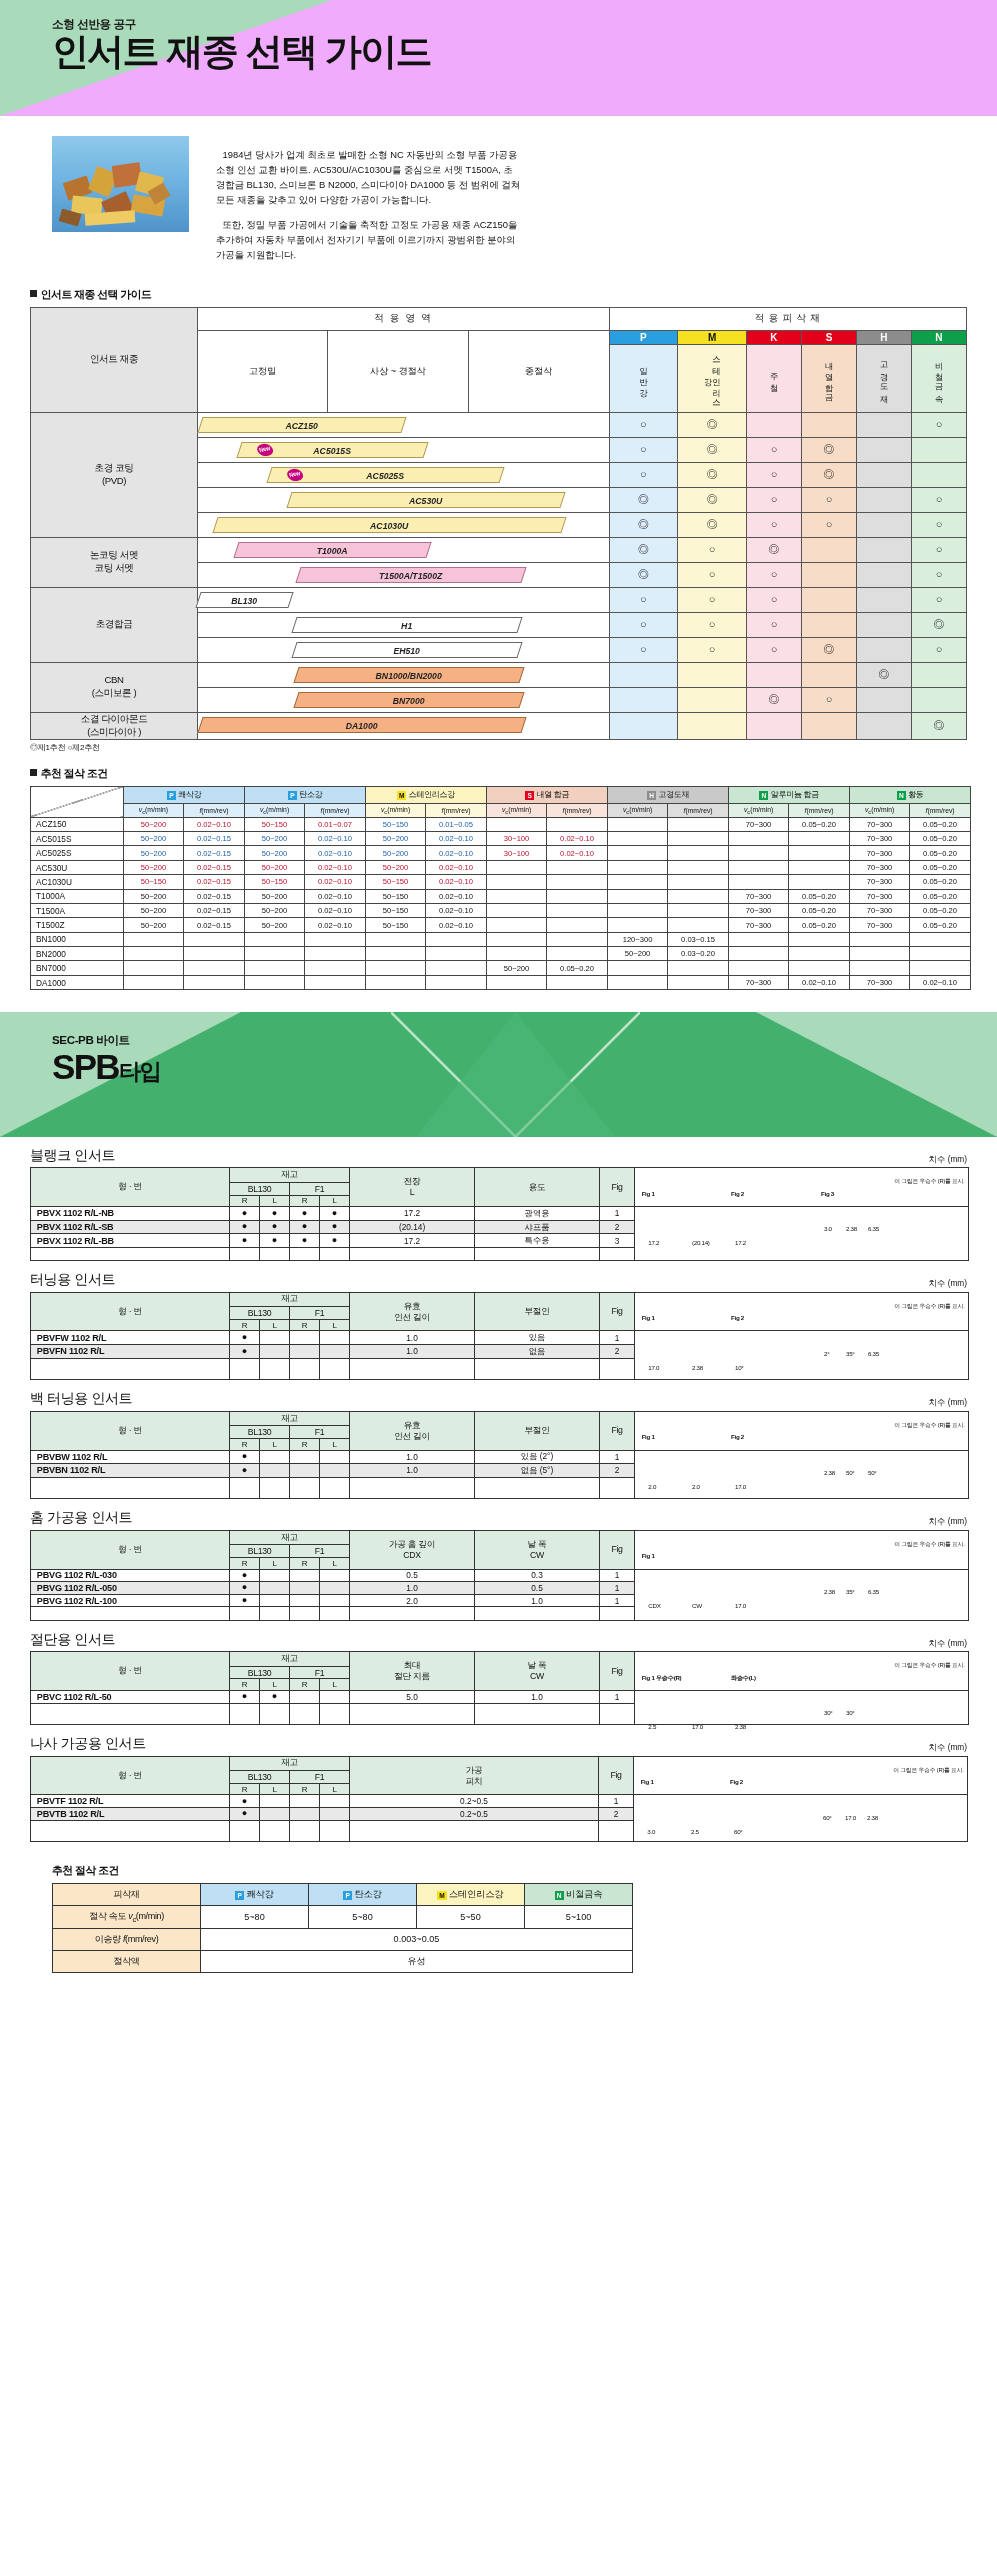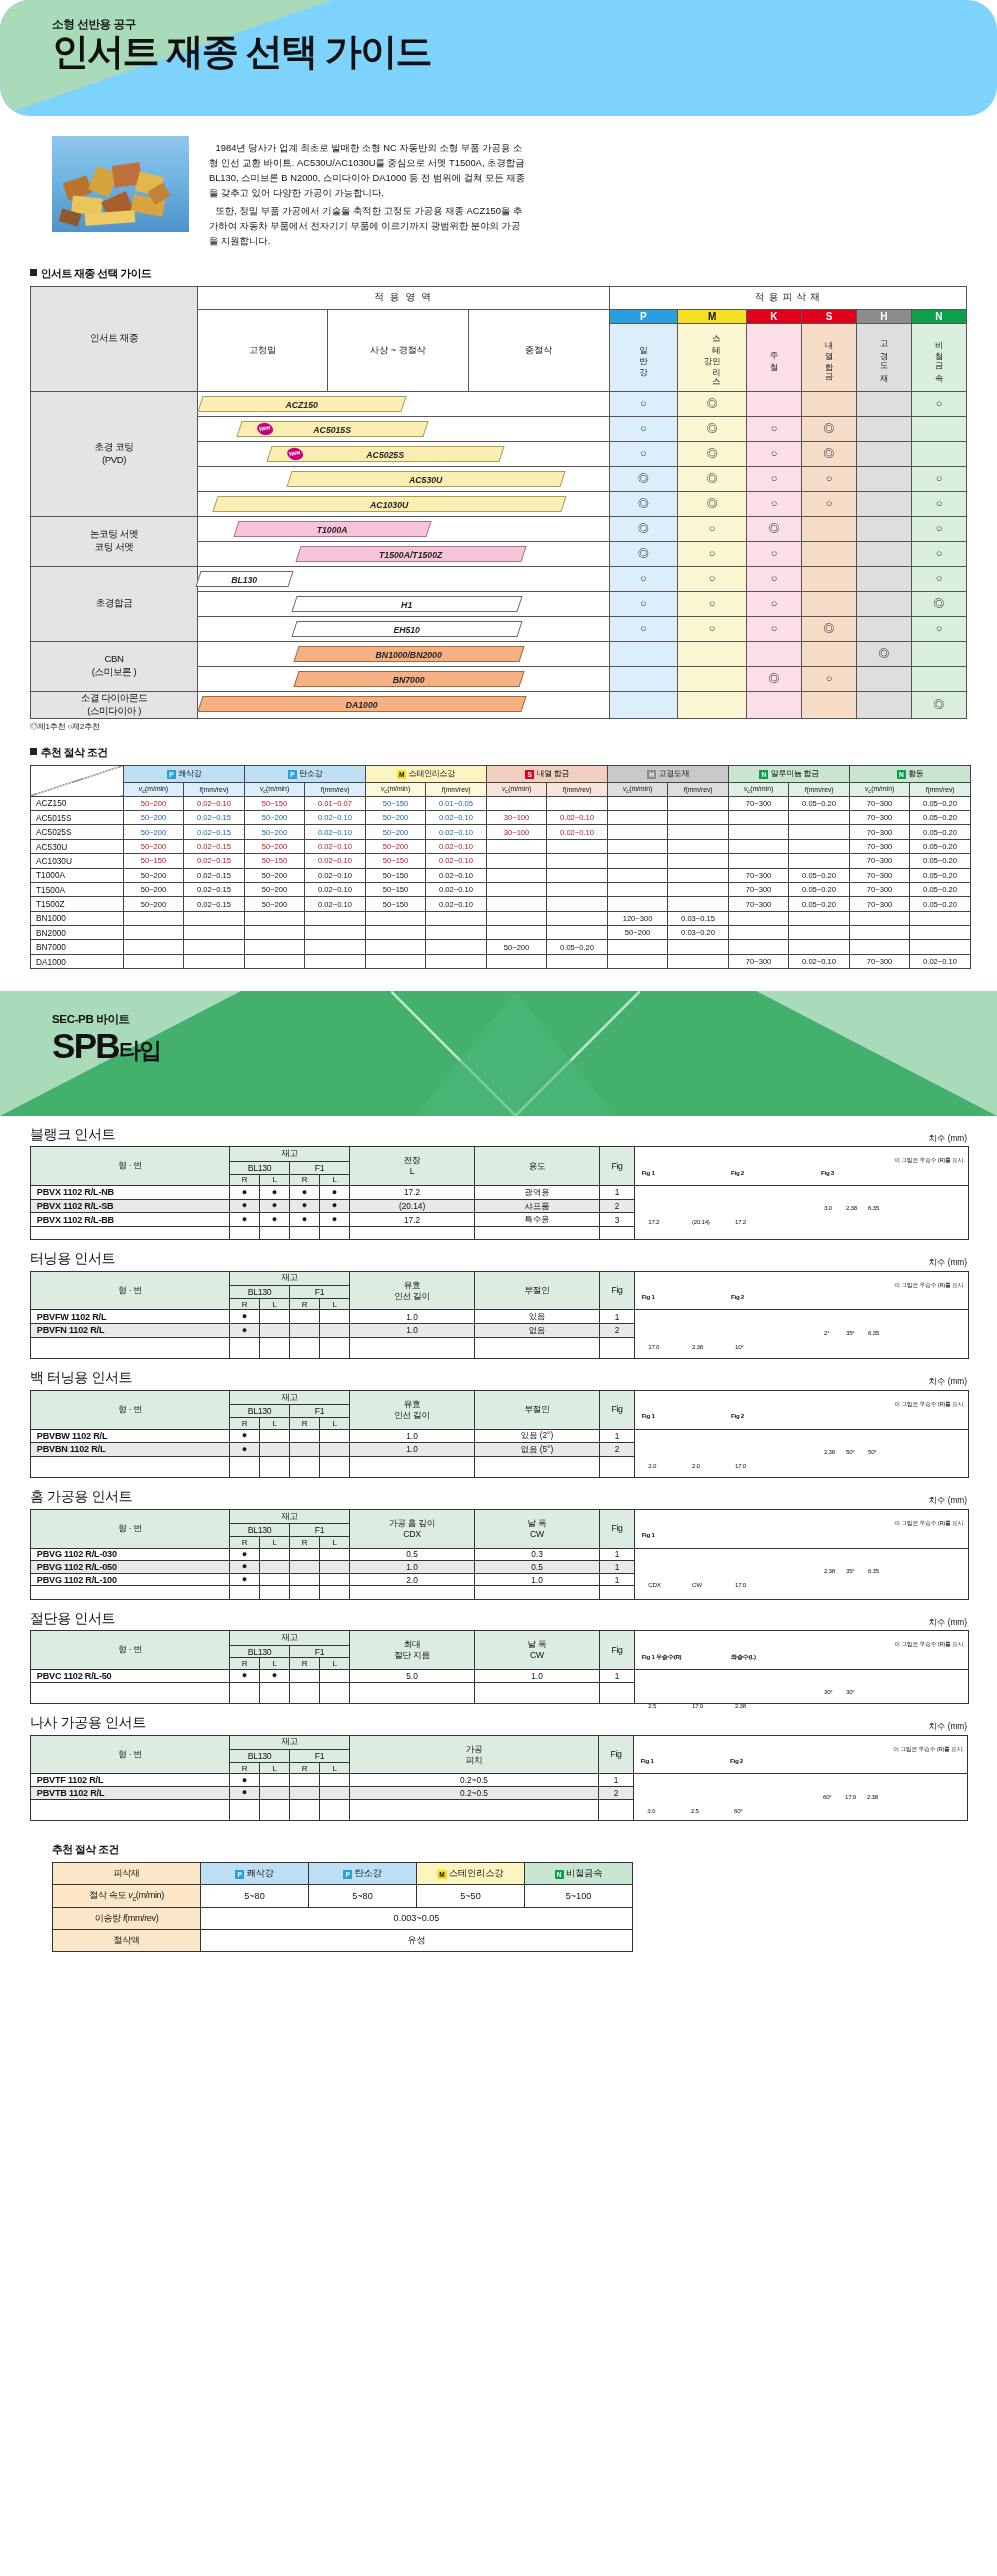--- a/index.html
+++ b/index.html
@@ -7,21 +7,21 @@
   body {
     width:997px; height:2576px;
     font-family:"Liberation Sans", sans-serif;
     background:#ffffff; color:#111;
     font-size:10px;
     position:relative;
     overflow:hidden;
   }
 
   
-  .banner { position:relative; width:997px; height:116px; overflow:hidden; background:#7dd3fc;border-radius:30px; }
+  .banner { position:relative; width:997px; height:116px; overflow:hidden; background:#f0abfc; }
   .banner .tri-light {
     position:absolute; top:0; left:0; width:0; height:0;
     border-left:332px solid #a9dab9; border-bottom:116px solid transparent;
   }
   .banner .txt { position:absolute; left:52px; top:16.6px; z-index:4; }
   .banner .kicker { font-size:11.6px; font-weight:bold; color:#1a1a1a; letter-spacing:-0.4px; }
   .banner .title  { font-size:37px; font-weight:bold; color:#111; letter-spacing:-1.7px; line-height:1.05; margin-top:1.7px;}
 
   .banner2 { position:relative; width:997px; height:125px; overflow:hidden; background:#44b06e; }
   .banner2 .lt { position:absolute; top:0; left:0; width:0;height:0;
@@ -36,21 +36,21 @@
 
   
   .intro { position:relative; padding:18.3px 30px 0 30px; display:flex; gap:18.3px; }
   .photo {
     width:137px; height:96px; flex:0 0 137px; margin-left:21.6px; margin-top:1.7px;
     background:linear-gradient(180deg,#8fc8ea 0%,#6fb4e2 45%,#4f93c9 100%);
     position:relative; overflow:hidden;
   }
   .photo .chip { position:absolute; border-radius:0.8px; }
   .intro-text { font-size:9.4px; line-height:1.62; color:#111; max-width:324px; padding-top:3.3px;}
-  .intro-text p { margin:2px; text-indent:6.6px; }
+  .intro-text p { margin:9px; text-indent:6.6px; }
 
   
   .sec-head { font-size:10.8px; font-weight:bold; margin:0 0 5px 30px; letter-spacing:-0.5px; }
   .sec-head .sq { display:inline-block; width:6.6px; height:6.6px; background:#222; margin-right:4.2px; vertical-align:0.8px;}
 
   
   .wrap1 { margin:0 30px; }
   table.guide { border-collapse:collapse; width:937px; font-size:9.1px; table-layout:fixed;}
   table.guide td, table.guide th { border:0.8px solid #555; padding:0; text-align:center; vertical-align:middle; }
   .g-grade  { background:#e4e4e4; font-size:9.6px; letter-spacing:-0.4px; }

